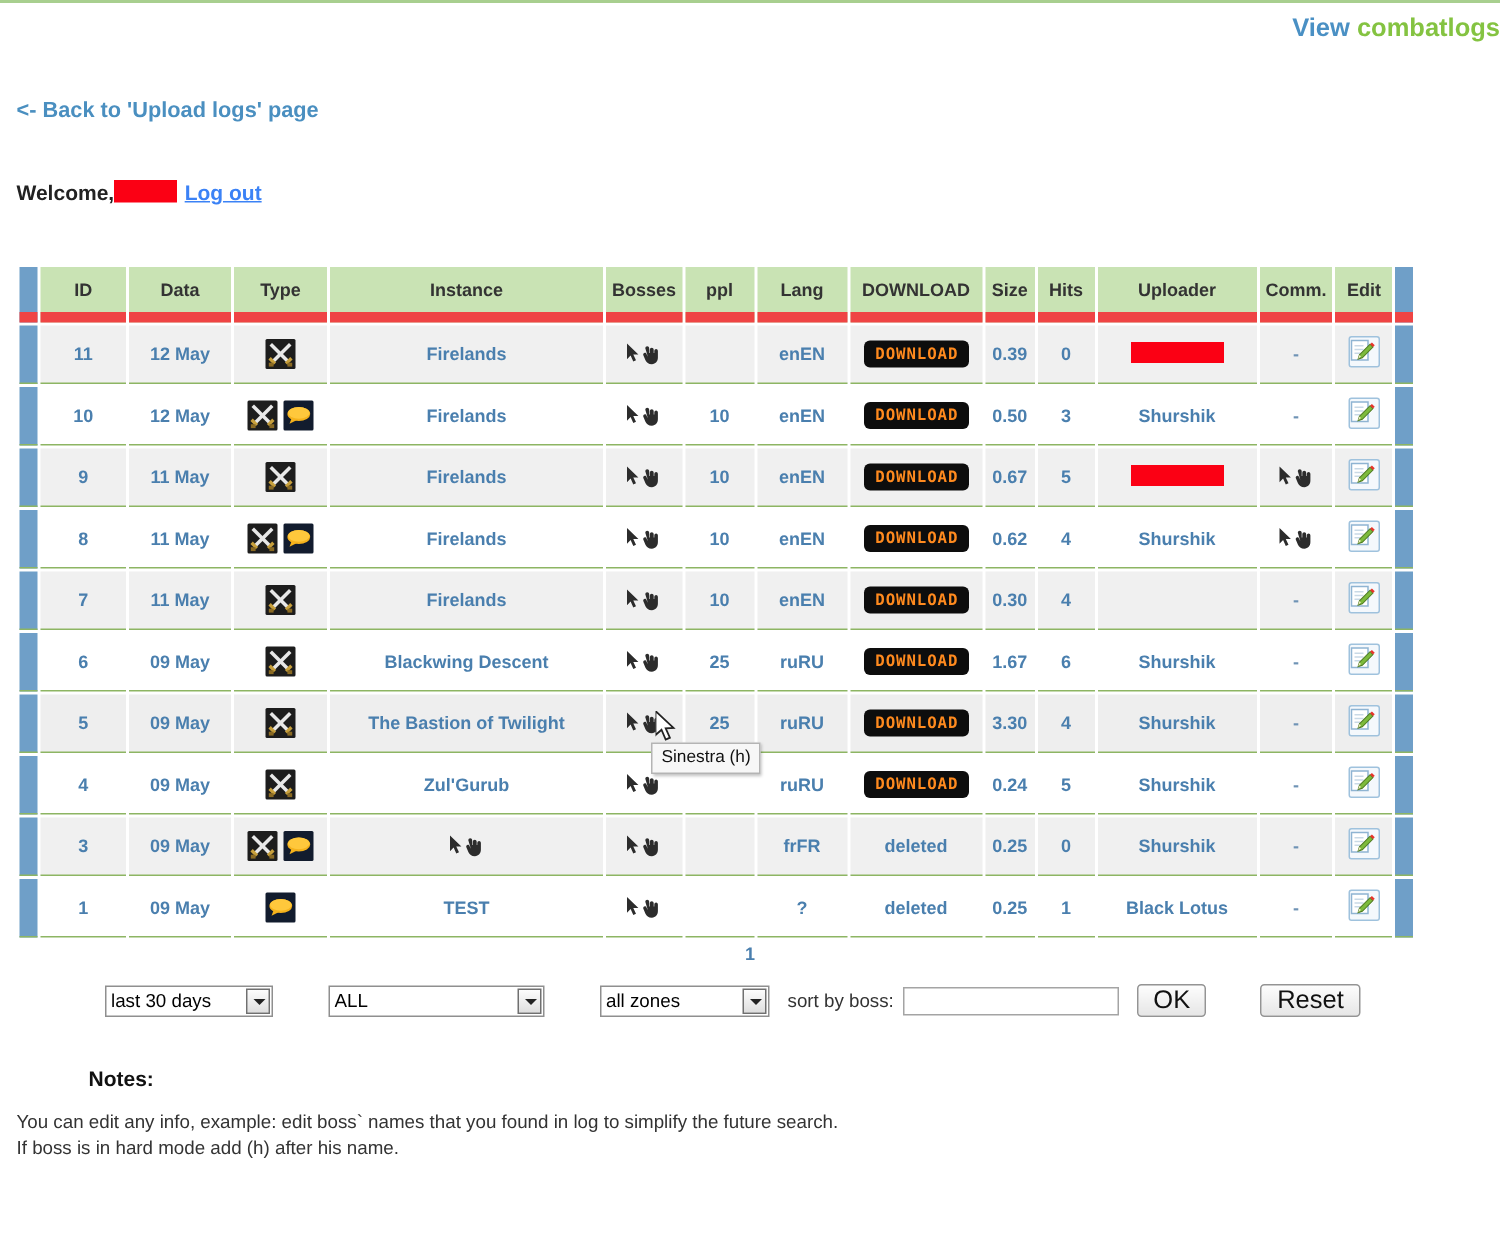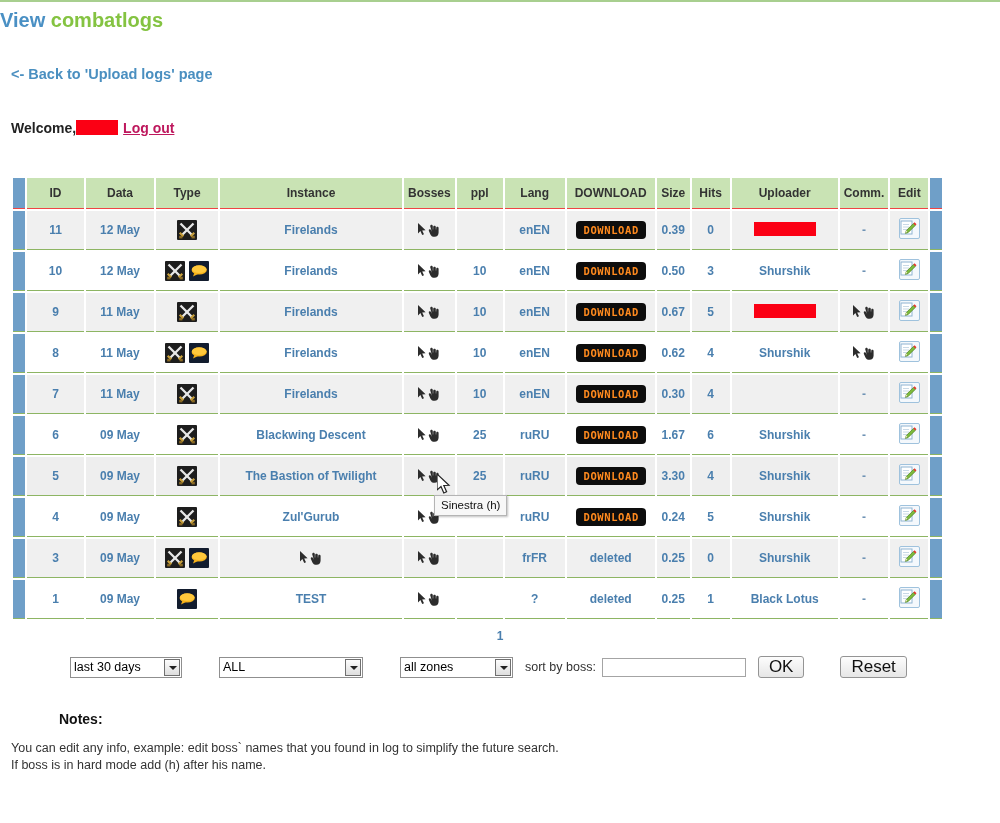--- a/index.html
+++ b/index.html
@@ -11,57 +11,57 @@
   }
   .page { position: relative; width: 1000px; height: 823px; }
 
   .topline {
     position: absolute; left: 0; top: 0; width: 1000px; height: 2px;
     background: #a8cf8f;
   }
 
   .title {
     position: absolute; left: 0; top: 9px; width: 1000px;
-    text-align: left;
-    font-size: 20px; font-weight: bold;
+    text-align: right;
+    font-size: 17px; font-weight: bold;
     color: #4a90c4;
   }
   .title .green { color: #84c341; }
 
   .backlink {
     position: absolute; left: 11px; top: 66px;
     font-size: 14.5px; font-weight: bold;
     color: #4a8fc0; text-decoration: none;
   }
 
   .welcome-row {
     position: absolute; left: 11px; top: 120px;
     font-size: 14px; font-weight: bold;
     color: #222; white-space: nowrap;
   }
   .welcome-row .redact {
     display: inline-block; width: 42px; height: 15px;
     background: #fb0014; vertical-align: -2px;
   }
-  .welcome-row .logout { color: #be185d; margin-left: 5px; }
+  .welcome-row .logout { color: #3b82f6; margin-left: 5px; }
 
   
   table.logs {
     position: absolute; left: 11px; top: 176px;
     border-collapse: separate; border-spacing: 2px 2px;
     font-size: 12px;
   }
   table.logs th {
     background: #c9e3b4;
     color: #333;
     font-weight: bold;
     font-size: 12px;
     padding: 8px 4px;
     text-align: center;
-    border-bottom: 1px solid #ef4444;
+    border-bottom: 7px solid #ef4444;
   }
   table.logs td {
     padding: 7px 4px;
     text-align: center;
     font-weight: bold;
     font-size: 12px;
     color: #4a7fae;
     border-bottom: 1px solid #8db563;
     height: 26px;
     box-sizing: border-box;

